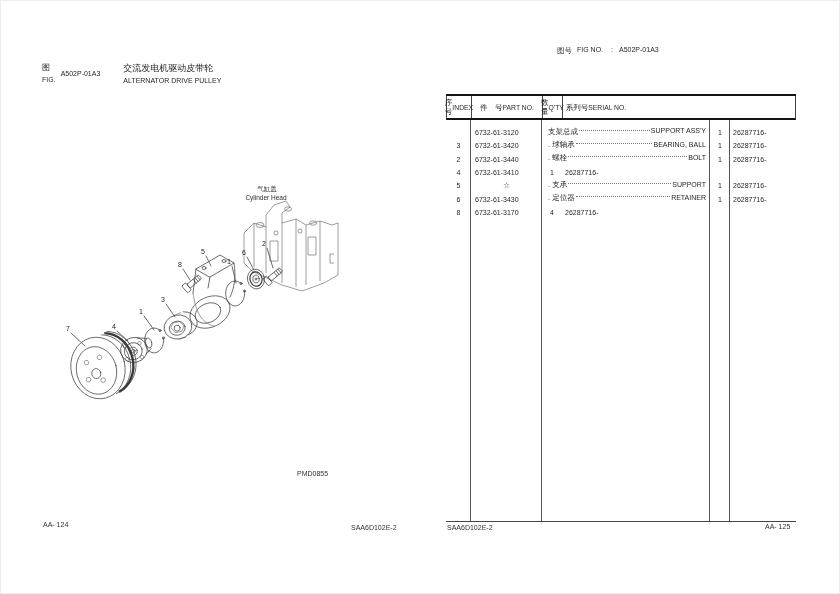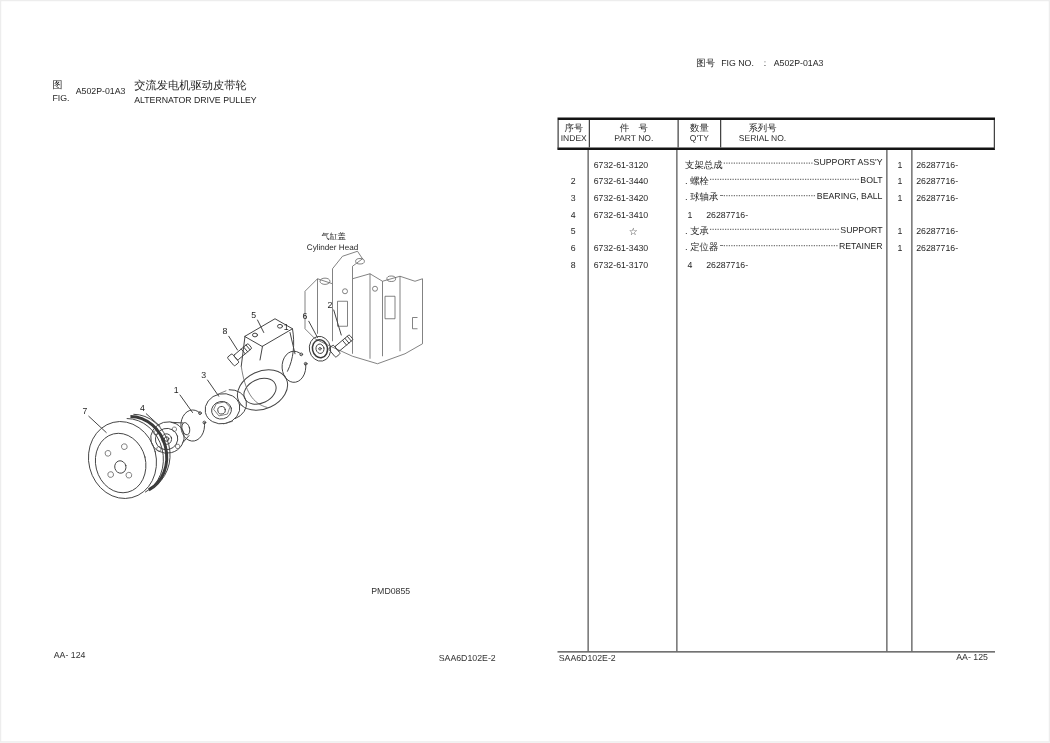--- a/index.html
+++ b/index.html
@@ -5,39 +5,39 @@
   html,body{margin:0;padding:0;background:#e9e9e9;}
   .page{position:relative;width:840px;height:594px;background:#ffffff;
         font-family:"Liberation Sans",sans-serif;color:#1f1f1f;overflow:hidden;
         box-shadow:inset 0 0 0 1px #ededed;}
   
   .title-block{position:absolute;left:42px;top:62px;display:flex;align-items:flex-start;}
   .tb-figcol{display:flex;flex-direction:column;}
   .tb-fig-cn{font-size:8px;line-height:12px;}
   .tb-fig-en{font-size:7px;line-height:12px;}
   .tb-figno{font-size:7px;margin-left:5px;margin-top:8px;}
-  .tb-titles{display:flex;flex-direction:column;margin-left:7px;}
+  .tb-titles{display:flex;flex-direction:column;margin-left:23px;}
   .tb-title-cn{font-size:9px;line-height:13px;}
   .tb-title-en{font-size:7px;line-height:12px;}
   
-  .fig-header{position:absolute;left:557px;top:46px;display:flex;align-items:center;font-size:7px;}
+  .fig-header{position:absolute;left:557px;top:46px;display:flex;align-items:flex-start;font-size:7px;}
   .fh-cn{font-size:7.5px;}
   .fh-en{margin-left:5px;}
   .fh-sep{margin-left:8px;}
   .fh-no{margin-left:6px;}
   
   .ptable{position:absolute;left:446px;top:94px;width:350px;height:426px;border-top:2px solid #141414;}
   .thead{display:flex;height:24px;box-sizing:border-box;border-bottom:2px solid #141414;
          border-left:1px solid #444;border-right:1px solid #444;}
-  .hc{box-sizing:border-box;border-right:1px solid #444;display:flex;flex-direction:column;
+  .hc{box-sizing:border-box;border-right:1px solid #444;display:flex;flex-direction:row;
       justify-content:center;align-items:center;}
   .hc:last-child{border-right:none;}
   .hc .cn{font-size:7.5px;line-height:9px;}
   .hc .en{font-size:6.8px;line-height:9px;color:#2a2a2a;}
-  .w-idx{width:25px;} .w-pn{width:71px;} .w-desc{width:168px;} .w-qty{width:34px;} .w-ser{width:66px;}
+  .w-idx{width:25px;} .w-pn{width:71px;} .w-desc{width:168px;} .w-qty{width:20px;} .w-ser{width:66px;}
   .tbody{position:absolute;left:0;right:0;top:24px;bottom:0;border-bottom:1px solid #444;padding-top:6px;box-sizing:border-box;}
   .vl{position:absolute;top:0;bottom:0;width:1px;background:#555;}
   .trow{display:flex;height:13.3px;font-size:7px;}
   .c{box-sizing:border-box;display:flex;align-items:center;}
   .c.idx{width:25px;justify-content:center;}
   .c.pn{width:71px;justify-content:flex-start;padding-left:4px;}
   .c.pn.center{justify-content:center;padding-left:0;font-size:8px;}
   .c.desc{width:168px;padding:0 4px 2.5px 6px;align-items:center;}
   .c.qty{width:20px;justify-content:center;}
   .c.ser{width:66px;justify-content:flex-start;padding-left:3px;}
@@ -230,38 +230,38 @@
           <span class="cnm">支架总成</span>
           <span class="leader"></span>
           <span class="enm">SUPPORT ASS'Y</span>
         </div>
         <div class="c qty">1</div>
         <div class="c ser">26287716-</div>
       </div>
 
 
       <div class="trow">
+        <div class="c idx">3</div>
+        <div class="c pn">6732-61-3420</div>
+        <div class="c desc">
+          <span class="cnm">. 球轴承</span>
+          <span class="leader"></span>
+          <span class="enm">BEARING, BALL</span>
+        </div>
+        <div class="c qty">1</div>
+        <div class="c ser">26287716-</div>
+      </div>
+
+      <div class="trow">
         <div class="c idx">2</div>
         <div class="c pn">6732-61-3440</div>
         <div class="c desc">
           <span class="cnm">. 螺栓</span>
           <span class="leader"></span>
           <span class="enm">BOLT</span>
-        </div>
-        <div class="c qty">1</div>
-        <div class="c ser">26287716-</div>
-      </div>
-
-      <div class="trow">
-        <div class="c idx">3</div>
-        <div class="c pn">6732-61-3420</div>
-        <div class="c desc">
-          <span class="cnm">. 球轴承</span>
-          <span class="leader"></span>
-          <span class="enm">BEARING, BALL</span>
         </div>
         <div class="c qty">1</div>
         <div class="c ser">26287716-</div>
       </div>
 
       <div class="trow">
         <div class="c idx">4</div>
         <div class="c pn">6732-61-3410</div>
         <div class="c qty">1</div>
         <div class="c ser">26287716-</div>

